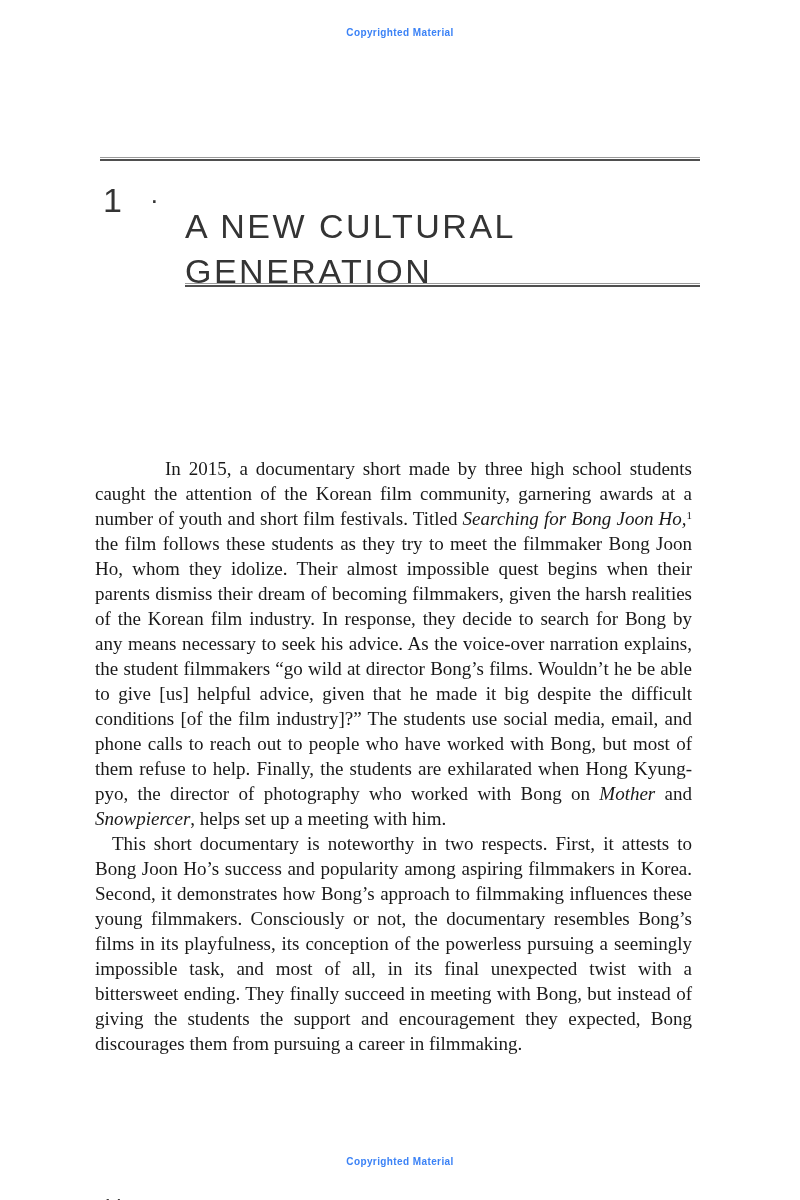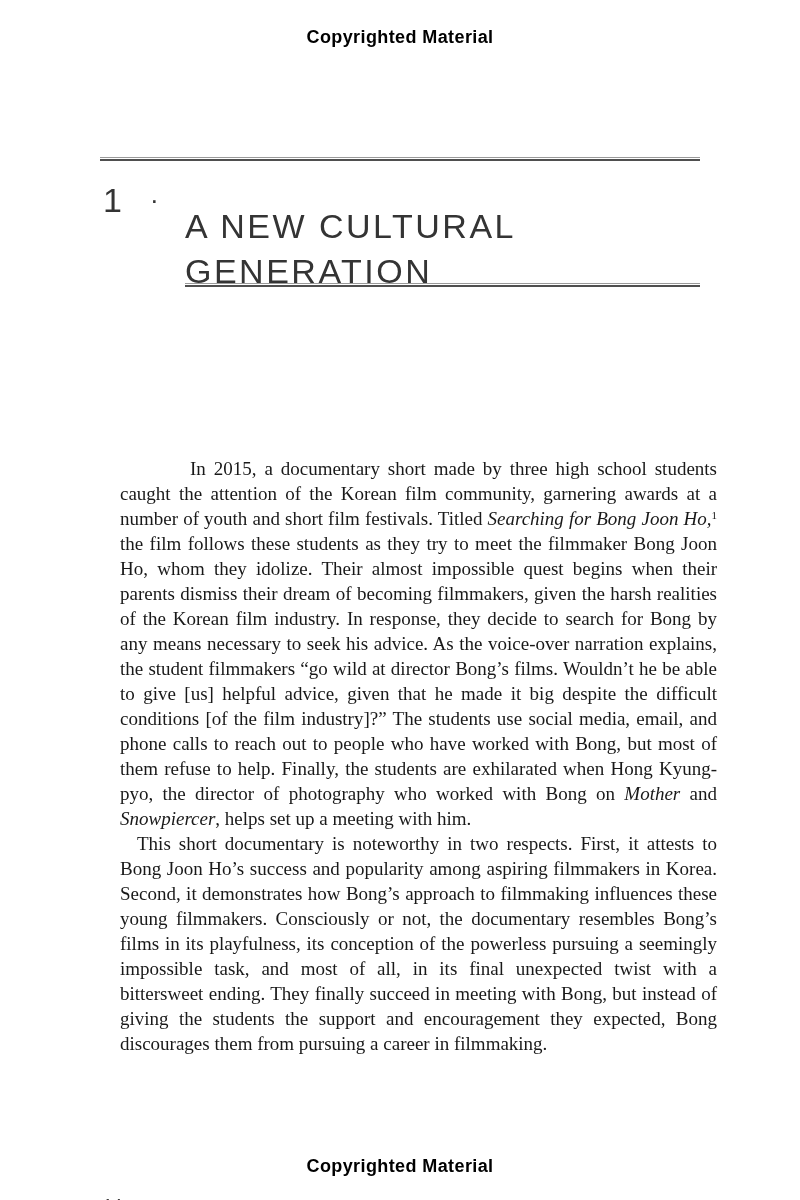--- a/index.html
+++ b/index.html
@@ -12,23 +12,23 @@
     overflow: hidden;
     font-family: "Liberation Serif", serif;
   }
   .notice {
     position: absolute;
     left: 0;
     width: 100%;
     text-align: center;
     font-family: "Liberation Sans", sans-serif;
     font-weight: 700;
-    font-size: 18px;
+    font-size: 10px;
     letter-spacing: 0.4px;
-    color: #000000;
+    color: #3b82f6;
   }
   .notice.header { top: 27px; }
   .notice.footer { top: 1156px; }
 
   .double-rule {
     position: absolute;
     height: 4px;
     border-top: 1px solid #9a9a9a;
     border-bottom: 2px solid #4f4f4f;
   }
@@ -60,21 +60,21 @@
   .chapter-title {
     font-size: 34px;
     line-height: 45px;
     letter-spacing: 2.5px;
     margin-top: 26px;
   }
 
   .body-text {
     position: absolute;
     top: 456px;
-    left: 120px;
+    left: 95px;
     width: 597px;
     font-size: 19px;
     line-height: 25px;
     color: #191919;
     text-align: justify;
   }
   .body-text p { margin: 0; }
   .para-opening { text-indent: 70px; }
   .para-indent { text-indent: 17px; }
   .body-text em { font-style: italic; }

